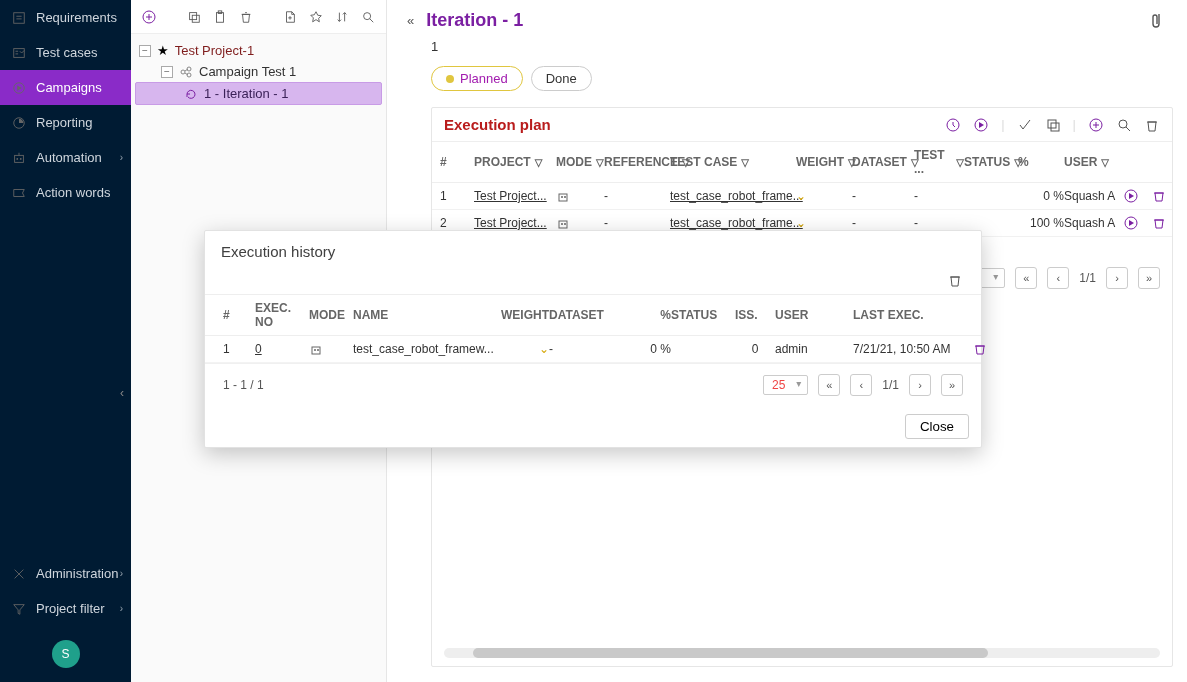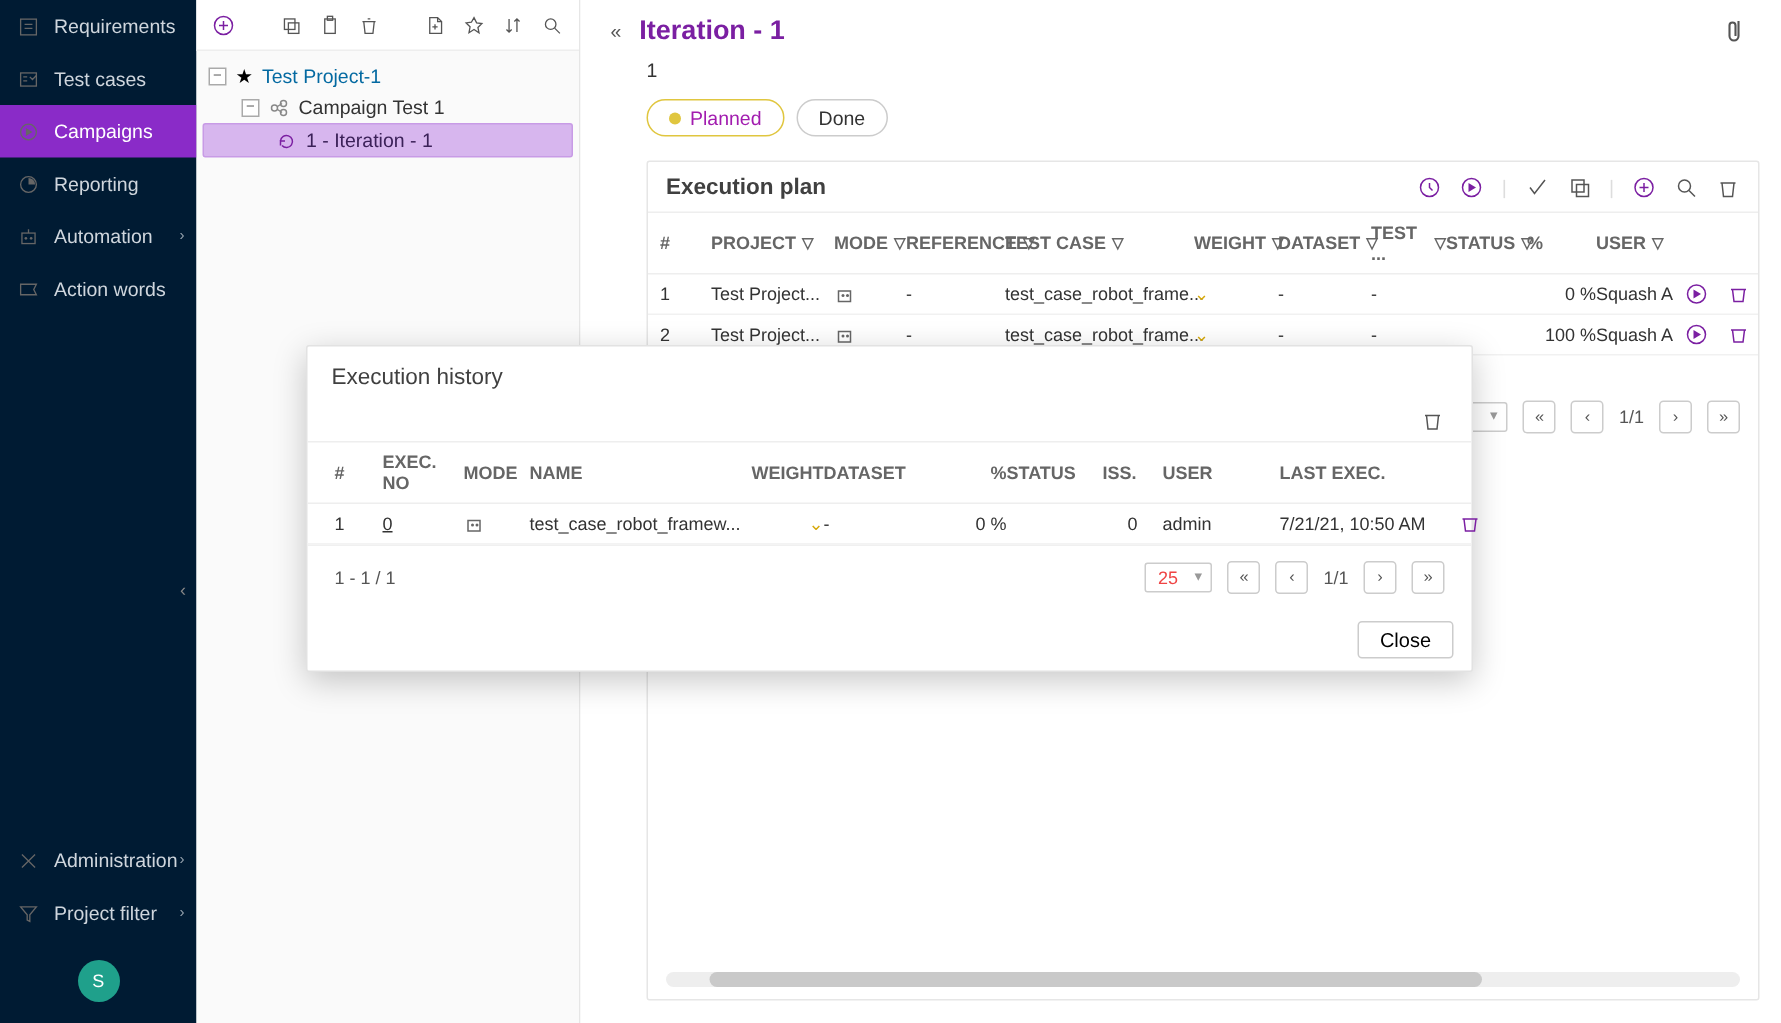--- a/index.html
+++ b/index.html
@@ -118,21 +118,21 @@
 }
 .tree-row .exp {
   width: 12px; height: 12px;
   border: 1px solid #aaa;
   font-size: 10px;
   line-height: 10px;
   text-align: center;
   color: #666;
   background: #fff;
 }
-.tree-row .link { color: #0369a1; text-decoration: none; }
+.tree-row .link { color: #7f1d1d; text-decoration: none; }
 
 
 .mini-col {
   position: absolute;
   left: 387px; top: 105px;
   width: 34px;
   display: flex;
   flex-direction: column;
   gap: 22px;
   align-items: center;
@@ -198,21 +198,21 @@
   height: 560px;
   position: relative;
 }
 .plan-header {
   display: flex;
   align-items: center;
   padding: 8px 12px;
   gap: 10px;
 }
 .plan-title {
-  color: #404040;
+  color: #b91c1c;
   font-size: 15px;
   font-weight: 600;
 }
 .plan-actions { margin-left: auto; display:flex; gap:12px; color:#555; align-items:center;}
 .plan-actions .sep { color:#ddd; }
 
 .grid-head, .grid-row {
   display: grid;
   grid-template-columns: 34px 82px 48px 66px 126px 56px 62px 50px 54px 46px 60px 28px 28px;
   align-items: center;
@@ -220,21 +220,21 @@
   padding: 6px 8px;
 }
 .grid-head {
   color: #666;
   border-top: 1px solid #eee;
   border-bottom: 1px solid #eee;
   font-weight: 600;
 }
 .grid-head .h { display:flex; align-items:center; gap:4px; }
 .grid-row { border-bottom: 1px solid #f1f1f1; }
-.grid-row a { color:#333; cursor:pointer;}
+.grid-row a { color:#333; text-decoration: underline; cursor:pointer;}
 .status-chip {
   width: 16px; height: 14px; border-radius: 4px;
 }
 .red { background: #d9363e; }
 .green { background: #0f8f6f; }
 .play { color: #7b1fa2; }
 .del { color: #7b1fa2; }
 .weight-ic { color:#d6a80a; }
 
 .plan-footer {

